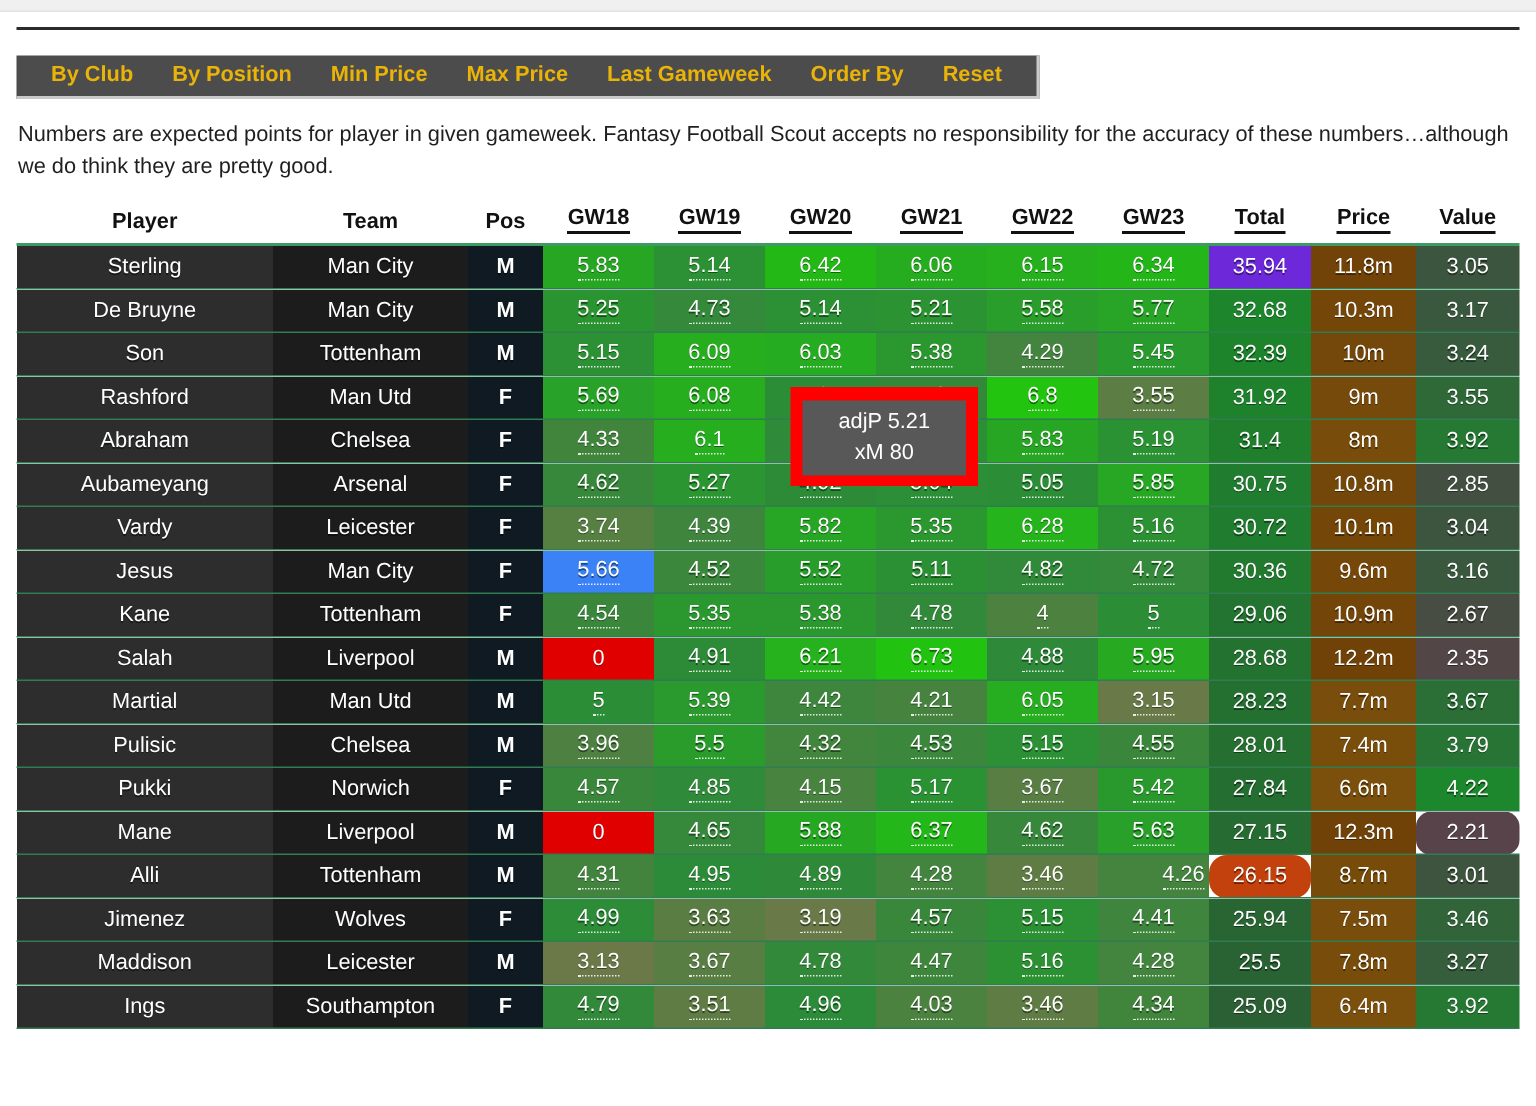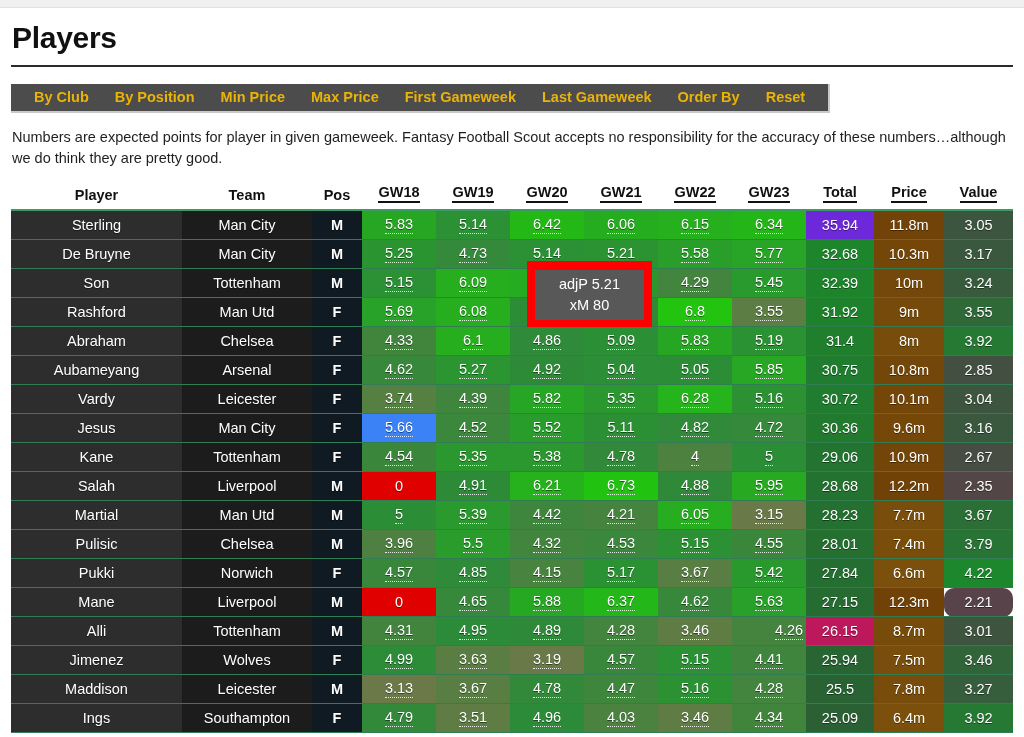--- a/index.html
+++ b/index.html
@@ -132,29 +132,27 @@
     white-space: nowrap;
   }
 </style>
 </head>
 <body>
 
 <div class="topstrip"></div>
 
 <div class="page">
 
-  <h1 class="page-title">Players</h1>
   <hr class="title-rule">
 
   <div class="filterbar" id="filterbar">
       <div class="fbtn">By Club</div>
       <div class="fbtn">By Position</div>
       <div class="fbtn">Min Price</div>
       <div class="fbtn">Max Price</div>
-      <div class="fbtn">First Gameweek</div>
       <div class="fbtn">Last Gameweek</div>
       <div class="fbtn">Order By</div>
       <div class="fbtn">Reset</div>
     </div>
 
   <p class="blurb">Numbers are expected points for player in given gameweek. Fantasy Football Scout accepts no responsibility for the accuracy of these numbers…although we do think they are pretty good.</p>
 
   <table class="players">
     <colgroup id="players-colgroup">
         <col style="width: 171px;">
@@ -386,21 +384,21 @@
         <tr>
           <td class="c-player"><span>Alli</span></td>
           <td class="c-team"><span>Tottenham</span></td>
           <td class="c-pos"><span>M</span></td>
           <td class="c-gw" style="background: rgb(66, 132, 62);"><span class="dotted">4.31</span></td>
           <td class="c-gw" style="background: rgb(44, 139, 56);"><span class="dotted">4.95</span></td>
           <td class="c-gw" style="background: rgb(46, 138, 57);"><span class="dotted">4.89</span></td>
           <td class="c-gw" style="background: rgb(67, 132, 62);"><span class="dotted">4.28</span></td>
           <td class="c-gw" style="background: rgb(96, 124, 69);"><span class="dotted">3.46</span></td>
           <td class="c-gw" style="background: rgb(68, 132, 62); padding-left: 40px;"><span class="dotted">4.26</span></td>
-          <td class="c-total" style="background: #be185d;"><span>26.15</span></td>
+          <td class="c-total" style="background: #c2410c; border-radius: 12px;"><span>26.15</span></td>
           <td class="c-price" style="background: rgb(119, 75, 10);"><span>8.7m</span></td>
           <td class="c-value" style="background: rgb(62, 84, 63);"><span>3.01</span></td>
         </tr>
         <tr>
           <td class="c-player"><span>Jimenez</span></td>
           <td class="c-team"><span>Wolves</span></td>
           <td class="c-pos"><span>F</span></td>
           <td class="c-gw" style="background: rgb(44, 140, 55);"><span class="dotted">4.99</span></td>
           <td class="c-gw" style="background: rgb(90, 125, 67);"><span class="dotted">3.63</span></td>
           <td class="c-gw" style="background: rgb(105, 121, 71);"><span class="dotted">3.19</span></td>

